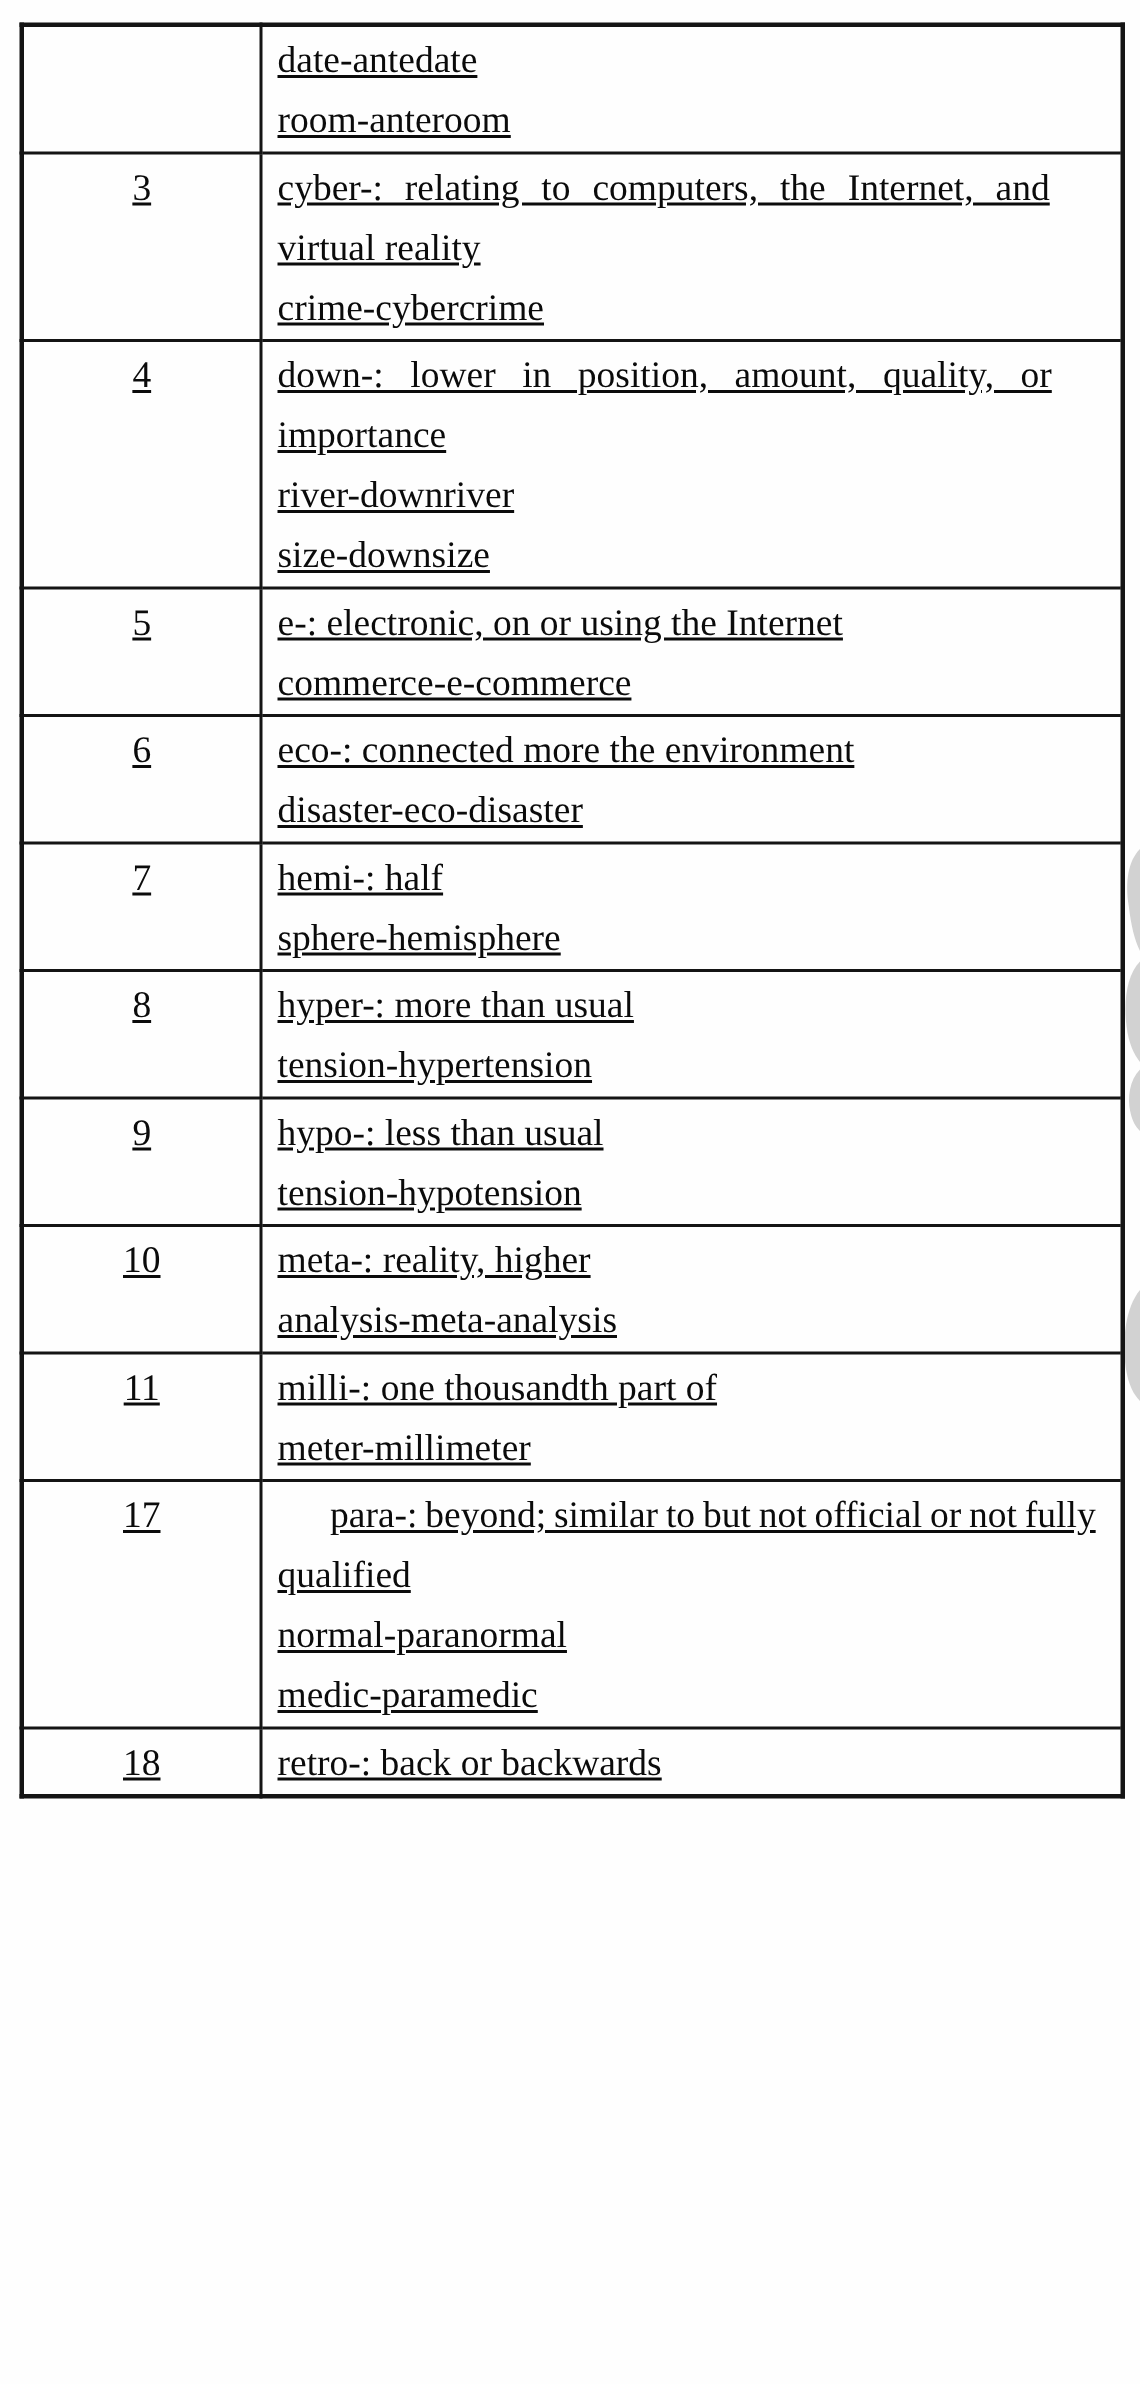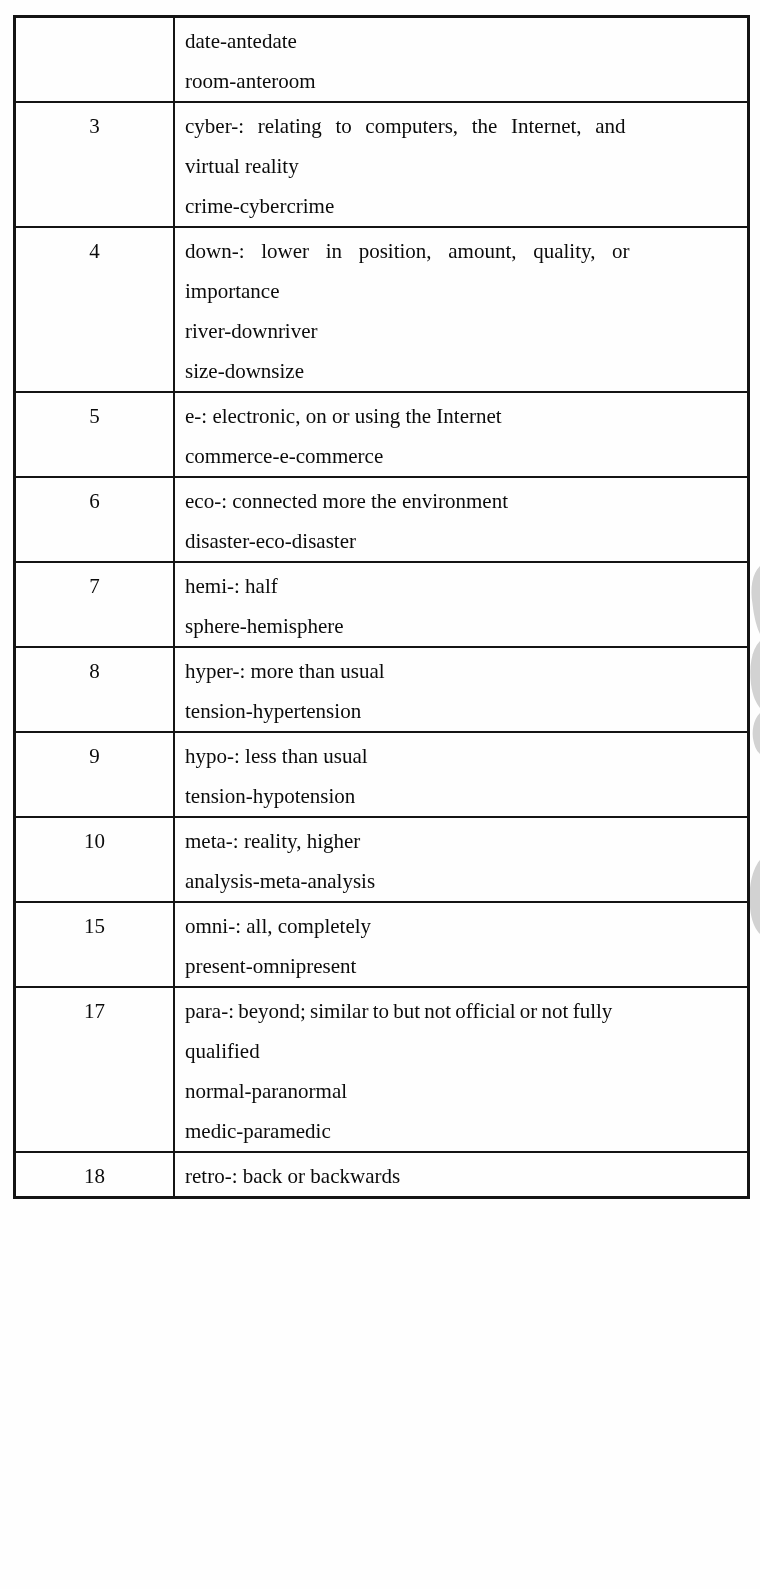--- a/index.html
+++ b/index.html
@@ -33,21 +33,22 @@
     background: #fefefe;
   }
   table.prefix-table, table.prefix-table td {
     border: 2px solid #141414;
   }
   table.prefix-table {
     border-width: 3px;
   }
   td {
     vertical-align: top;
-    font-size: 21px;
+    font-size: 25px;
+    text-decoration: underline;
   }
   td.num {
     width: 157px;
     text-align: center;
     padding: 3px 0 0 0;
     line-height: 40px;
   }
   td.content {
     padding: 3px 10px 0 10px;
   }
@@ -132,30 +133,30 @@
           </td>
         </tr>
         <tr>
           <td class="num">10</td>
           <td class="content">
             <div class="line"><span>meta-: reality, higher</span></div>
             <div class="line"><span>analysis-meta-analysis</span></div>
           </td>
         </tr>
         <tr>
-          <td class="num">15</td>
+          <td class="num">11</td>
           <td class="content">
-            <div class="line"><span>omni-: all, completely</span></div>
-            <div class="line"><span>present-omnipresent</span></div>
+            <div class="line"><span>milli-: one thousandth part of</span></div>
+            <div class="line"><span>meter-millimeter</span></div>
           </td>
         </tr>
         <tr>
           <td class="num">17</td>
           <td class="content">
-            <div class="line stretch"><span style="word-spacing: -1.01562px;">para-: beyond; similar to but not official or not fully</span></div>
+            <div class="line stretch"><span style="word-spacing: -1.01562px; margin-left: 35px;">para-: beyond; similar to but not official or not fully</span></div>
             <div class="line"><span>qualified</span></div>
             <div class="line"><span>normal-paranormal</span></div>
             <div class="line"><span>medic-paramedic</span></div>
           </td>
         </tr>
         <tr>
           <td class="num">18</td>
           <td class="content">
             <div class="line"><span>retro-: back or backwards</span></div>
           </td>

